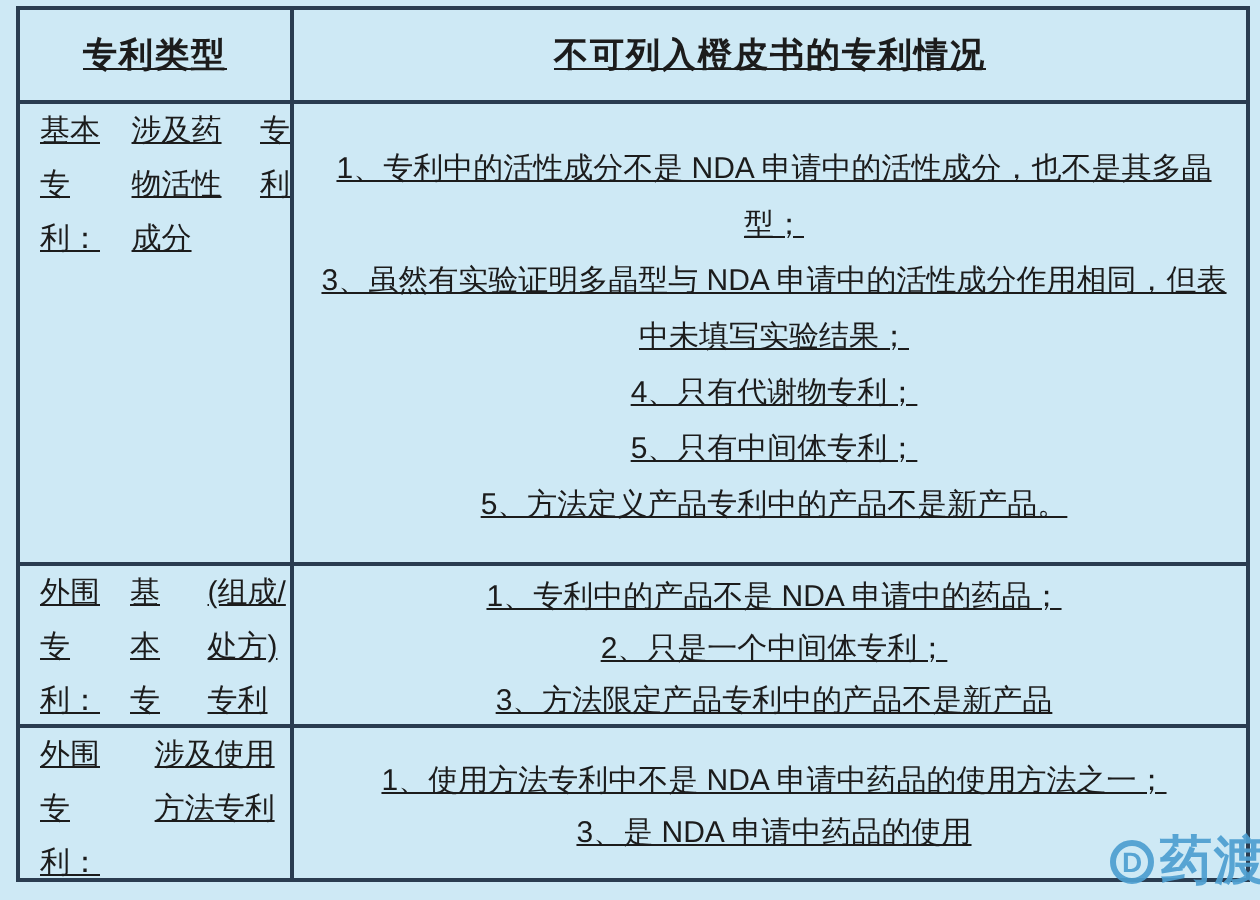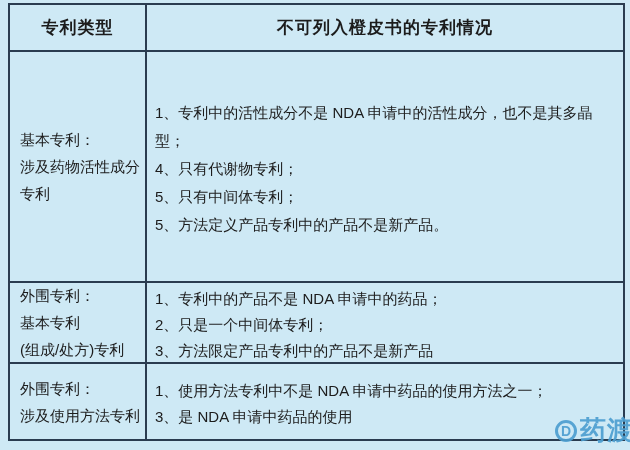--- a/index.html
+++ b/index.html
@@ -25,38 +25,40 @@
     border: 2px solid #2a3c50;
     display: grid;
     grid-template-columns: 137px 1fr;
     grid-template-rows: 47px 231px 81px 1fr;
   }
   .cell {
     box-sizing: border-box;
     border-right: 2px solid #2a3c50;
     border-bottom: 2px solid #2a3c50;
     overflow: hidden;
+    text-decoration: underline;
   }
-  .cell.last-col { border-right: none; }
+  .cell.last-col { border-right: none; text-align: center; }
   .cell.last-row { border-bottom: none; }
   .hcell {
     display: flex;
     align-items: center;
     justify-content: center;
     font-weight: bold;
     font-size: 17px;
     letter-spacing: 1px;
   }
   .tcell {
     display: flex;
-    flex-direction: column;
+    flex-direction: row;
     justify-content: center;
     padding-left: 10px;
     font-size: 15px;
     line-height: 27px;
+    gap: 15px;
   }
   .scell {
     display: flex;
     flex-direction: column;
     justify-content: center;
     padding: 4px 4px 0 8px;
     font-size: 15px;
   }
   .scell.tall { line-height: 28px; }
   .scell.short { line-height: 26px; }
@@ -101,20 +103,21 @@
     <span>不可列入橙皮书的专利情况</span>
   </div>
 
   <div class="cell tcell">
     <div>基本专利：</div>
     <div>涉及药物活性成分</div>
     <div>专利</div>
   </div>
   <div class="cell scell tall last-col">
     <div>1、专利中的活性成分不是 NDA 申请中的活性成分，也不是其多晶型；</div>
+    <div>3、虽然有实验证明多晶型与 NDA 申请中的活性成分作用相同，但表中未填写实验结果；</div>
     <div>4、只有代谢物专利；</div>
     <div>5、只有中间体专利；</div>
     <div>5、方法定义产品专利中的产品不是新产品。</div>
   </div>
 
   <div class="cell tcell">
     <div>外围专利：</div>
     <div>基本专利</div>
     <div>(组成/处方)专利</div>
   </div>

